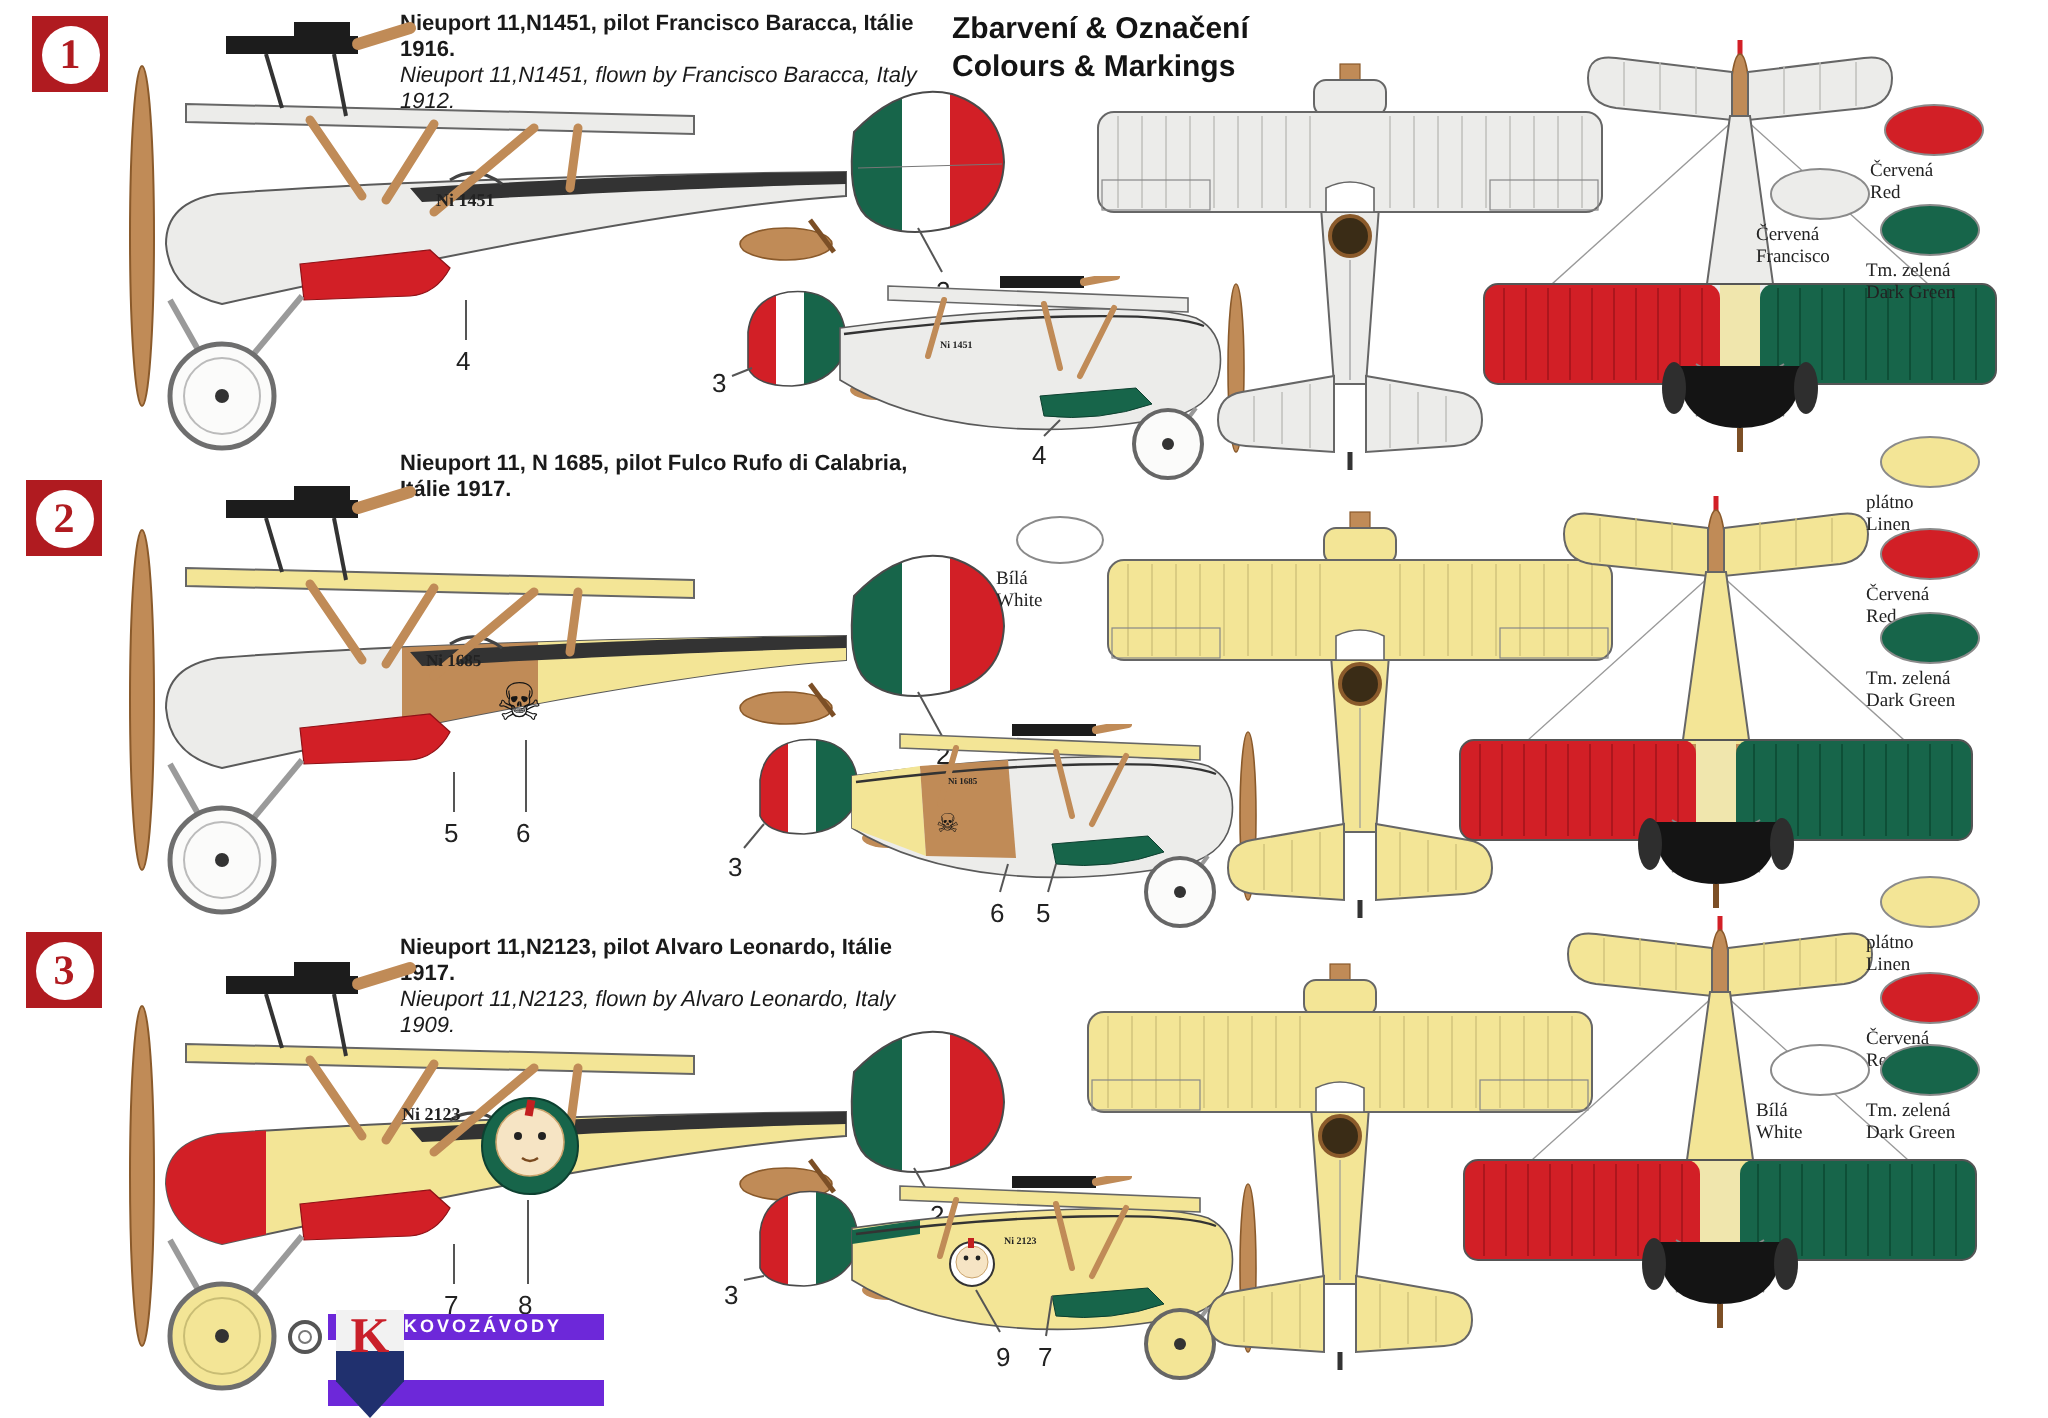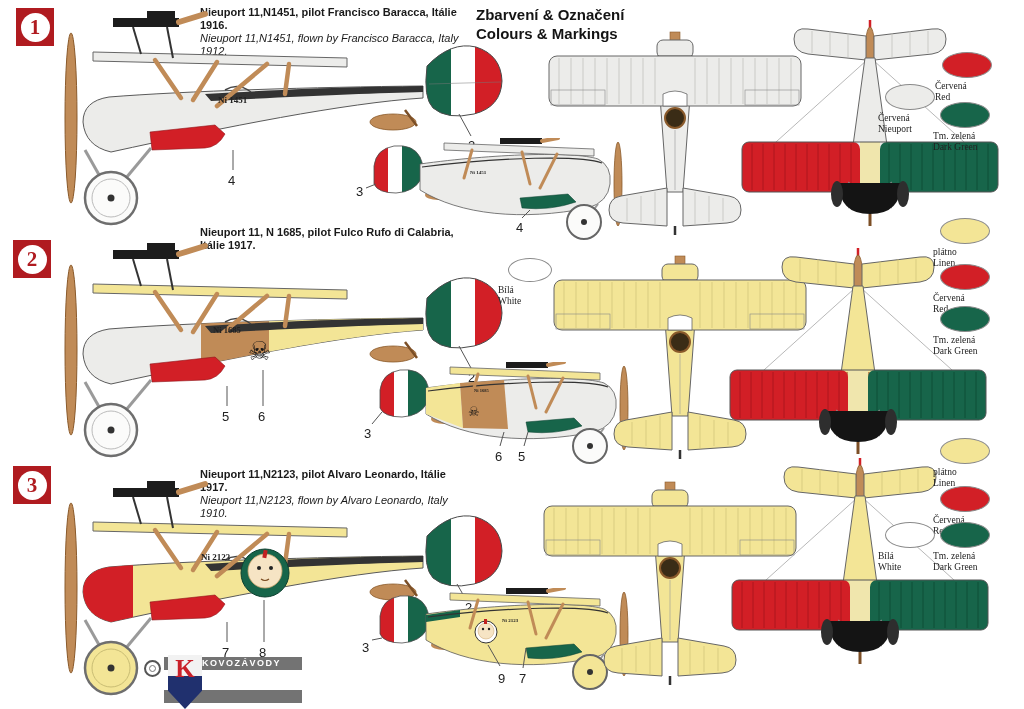--- a/index.html
+++ b/index.html
@@ -13,21 +13,21 @@
   .badge{position:absolute;width:38px;height:38px;background:#b01b20;display:flex;align-items:center;justify-content:center;}
   .badge .c{width:29px;height:29px;background:#fff;border-radius:50%;display:flex;align-items:center;justify-content:center;
             color:#b01b20;font-family:"Liberation Serif",serif;font-weight:bold;font-size:21px;}
   .swatch{position:absolute;width:64px;text-align:left;font-family:Liberation Serif, serif;}
   .oval{width:48px;height:24px;border-radius:50%;border:1px solid #8a8a8a;margin:0 auto;}
   .slabel{font-size:9.5px;line-height:10.5px;color:#222;margin-top:3px;}
   .co{font-size:13px;fill:#222;font-family:"Liberation Sans",sans-serif;}
   .code{font-family:"Liberation Serif",serif;font-weight:bold;fill:#222;}
   .kplogo{position:absolute;width:162px;height:52px;}
   .bars{position:absolute;left:22px;top:1px;width:138px;}
-  .bar{height:13px;background:#737373;margin-bottom:20px;}
+  .bar{height:13px;background:#6d28d9;margin-bottom:20px;}
   .bar span{color:#fff;font-weight:bold;font-size:9px;letter-spacing:1.5px;line-height:13px;padding-left:38px;display:block;}
   .shield{position:absolute;left:26px;top:-1px;width:34px;height:54px;
           background:linear-gradient(#f2f2f2 0 38%,#20306e 38% 100%);
           clip-path:polygon(0 0,100% 0,100% 66%,50% 100%,0 66%);
           display:flex;justify-content:center;}
   .shield .k{color:#c9202a;font-family:"Liberation Serif",serif;font-weight:bold;font-size:25px;line-height:27px;}
   .ring{position:absolute;left:2px;top:4px;width:13px;height:13px;border:2px solid #555;border-radius:50%;}
   .ring::after{content:"";position:absolute;left:3px;top:3px;width:5px;height:5px;border:1px solid #777;border-radius:50%;}
 </style>
 </head>
@@ -207,21 +207,21 @@
     <div class="oval" style="background:#d21f26"></div>
     <div class="slabel">
         <div>Červená</div>
         <div>Red</div>
       </div>
   </div>
   <div class="swatch" style="left:878px;top:84px">
     <div class="oval" style="background:#ececea"></div>
     <div class="slabel">
         <div>Červená</div>
-        <div>Nieuport</div>
+        <div>Francisco</div>
       </div>
   </div>
   <div class="swatch" style="left:933px;top:102px">
     <div class="oval" style="background:#17654a"></div>
     <div class="slabel">
         <div>Tm. zelená</div>
         <div>Dark Green</div>
       </div>
   </div>
 
@@ -426,21 +426,21 @@
         <div>Tm. zelená</div>
         <div>Dark Green</div>
       </div>
   </div>
 
   <div class="badge" style="left:13px;top:466px">
     <div class="c">3</div>
   </div>
   <div class="cap" style="left:200px;top:468px">
     <div class="b">Nieuport 11,N2123, pilot Alvaro Leonardo, Itálie 1917.</div>
-    <div class="i">Nieuport 11,N2123, flown by Alvaro Leonardo, Italy 1910.</div>
+    <div class="i">Nieuport 11,N2123, flown by Alvaro Leonardo, Italy 1909.</div>
   </div>
 
   <svg class="svgview" style="left:55px;top:478px" width="450" height="225" viewBox="0 0 450 225">
     <defs>
       <clipPath id="s3f">
           <path d="M54,89 C130,83 260,79 368,78 L368,90 C290,95 170,119 56,144 Q30,138 28,114 Q28,93 54,89 Z"></path>
         </clipPath>
       <clipPath id="s3r">
           <path d="M372,58 Q396,33 421,39 Q446,47 447,73 Q446,99 419,106 Q392,112 378,100 Q368,90 372,58 Z"></path>
         </clipPath>

